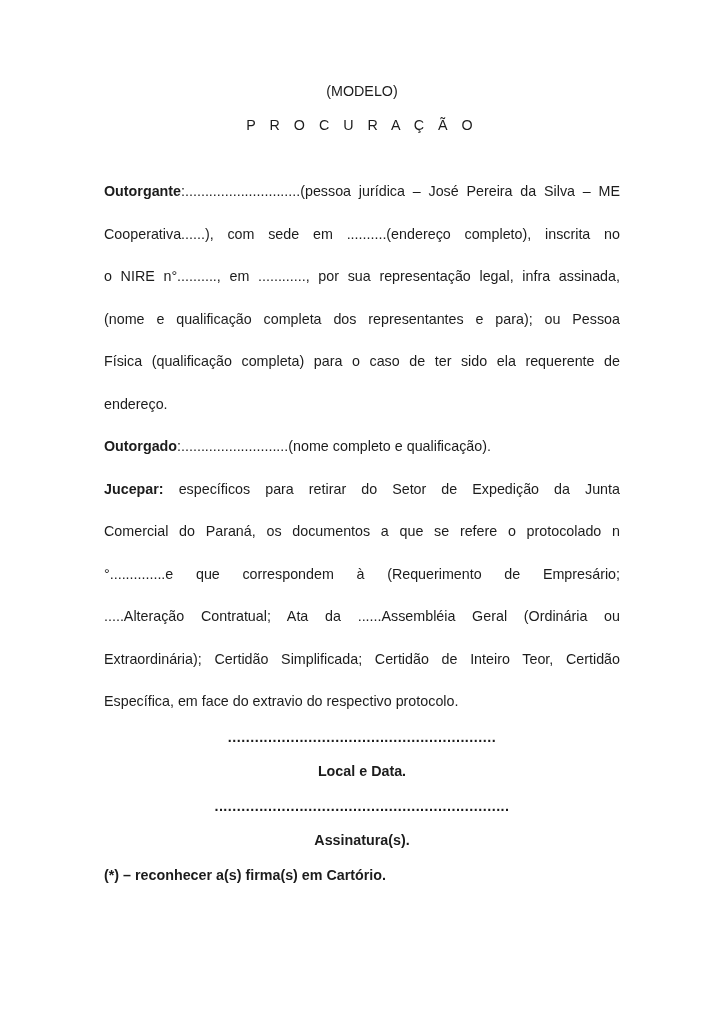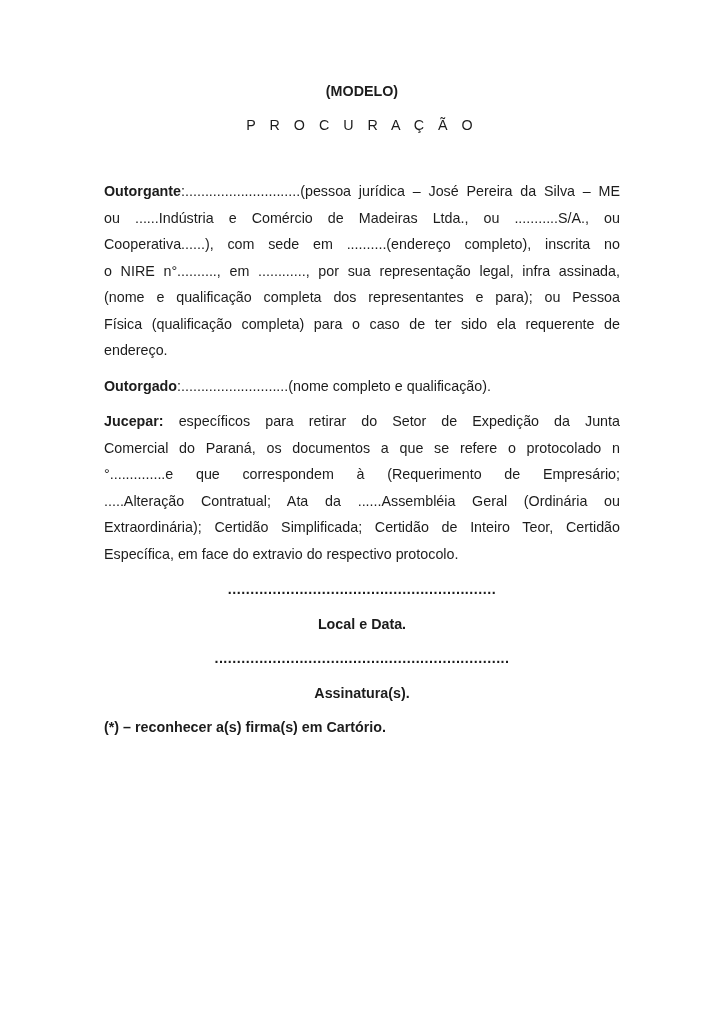--- a/index.html
+++ b/index.html
@@ -11,31 +11,31 @@
     background:#ffffff;
     padding:78px 104px 0 104px;
     font-family:"Liberation Sans","DejaVu Sans",sans-serif;
     font-size:14.3px;
     line-height:26.5px;
     color:#1c1c1c;
     overflow:hidden;
   }
   .title-line{
     text-align:center;
-    font-weight:bold;
+    font-weight:normal;
     margin-bottom:7px;
   }
   .subtitle-line{
     text-align:center;
     font-weight:normal;
     letter-spacing:5px;
     margin-bottom:40px;
   }
   .para{margin-bottom:9px;}
-  .line{min-height:26.5px;}
+  .line{min-height:26.5px;margin-top:16px;}
   .just{
     text-align:justify;
     text-align-last:justify;
   }
   .sig-line{
     text-align:center;
     font-weight:bold;
     margin-bottom:8px;
     min-height:26.5px;
   }
@@ -50,21 +50,20 @@
 </head>
 <body>
 
 <div class="page">
 
   <div class="title-line">(MODELO)</div>
   <div class="subtitle-line">P R O C U R A Ç Ã O</div>
 
   <div class="para">
     <div class="line just"><b>Outorgante</b><span>:.............................(pessoa jurídica – José Pereira da Silva – ME</span></div>
-    <div class="line just">ou ......Indústria e Comércio de Madeiras Ltda., ou ...........S/A., ou</div>
     <div class="line just">Cooperativa......), com sede em ..........(endereço completo), inscrita no</div>
     <div class="line just">o NIRE n°.........., em ............, por sua representação legal, infra assinada,</div>
     <div class="line just">(nome e qualificação completa dos representantes e para); ou Pessoa</div>
     <div class="line just">Física (qualificação completa) para o caso de ter sido ela requerente de</div>
     <div class="line">endereço.</div>
   </div>
 
   <div class="para">
     <div class="line"><b>Outorgado</b><span>:...........................(nome completo e qualificação).</span></div>
   </div>

